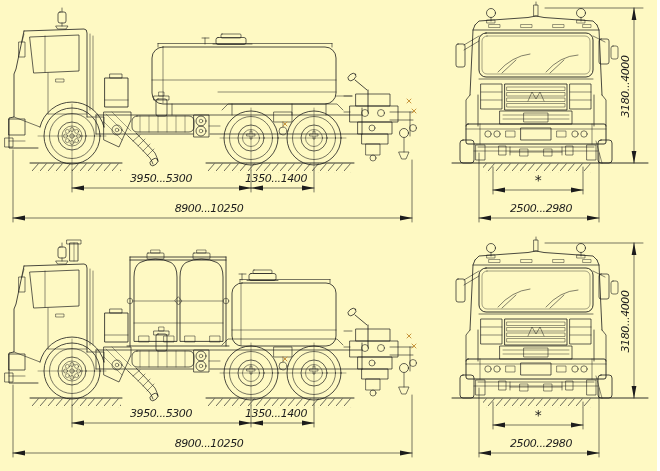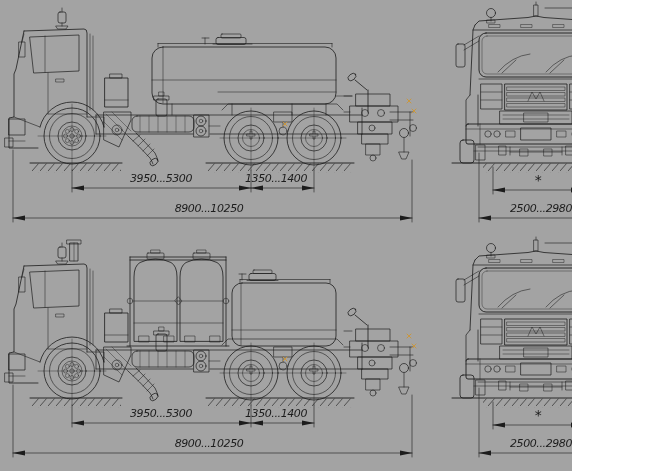--- a/index.html
+++ b/index.html
@@ -1,16 +1,16 @@
 <!DOCTYPE html>
 <html><head>
 <meta charset="utf-8">
 <style>
   html,body{margin:0;padding:0;background:#fff;}
-  .canvas{position:relative;width:572px;height:471px;background:#a3a3a3;overflow:hidden;
+  .canvas{position:relative;width:657px;height:471px;background:#fef9c3;overflow:hidden;
           font-family:"DejaVu Sans",sans-serif;}
   .dim{position:absolute;color:#1c1c1c;font:italic 11px "DejaVu Sans",sans-serif;
        text-align:center;letter-spacing:-0.4px;white-space:nowrap;}
   .dim.vert{width:90px;transform:rotate(-90deg);}
   .dim.star{font-size:14px;font-style:normal;}
 </style>
 </head>
 <body>
 
 <div class="canvas">

